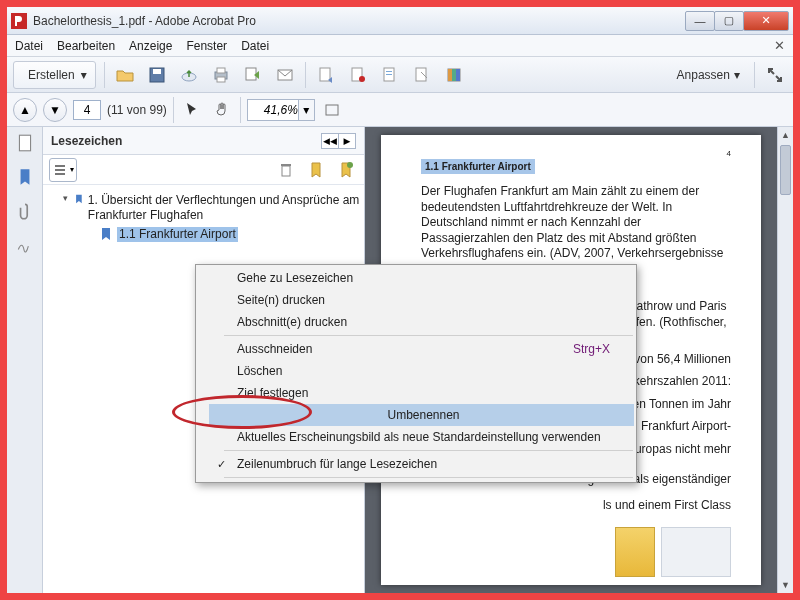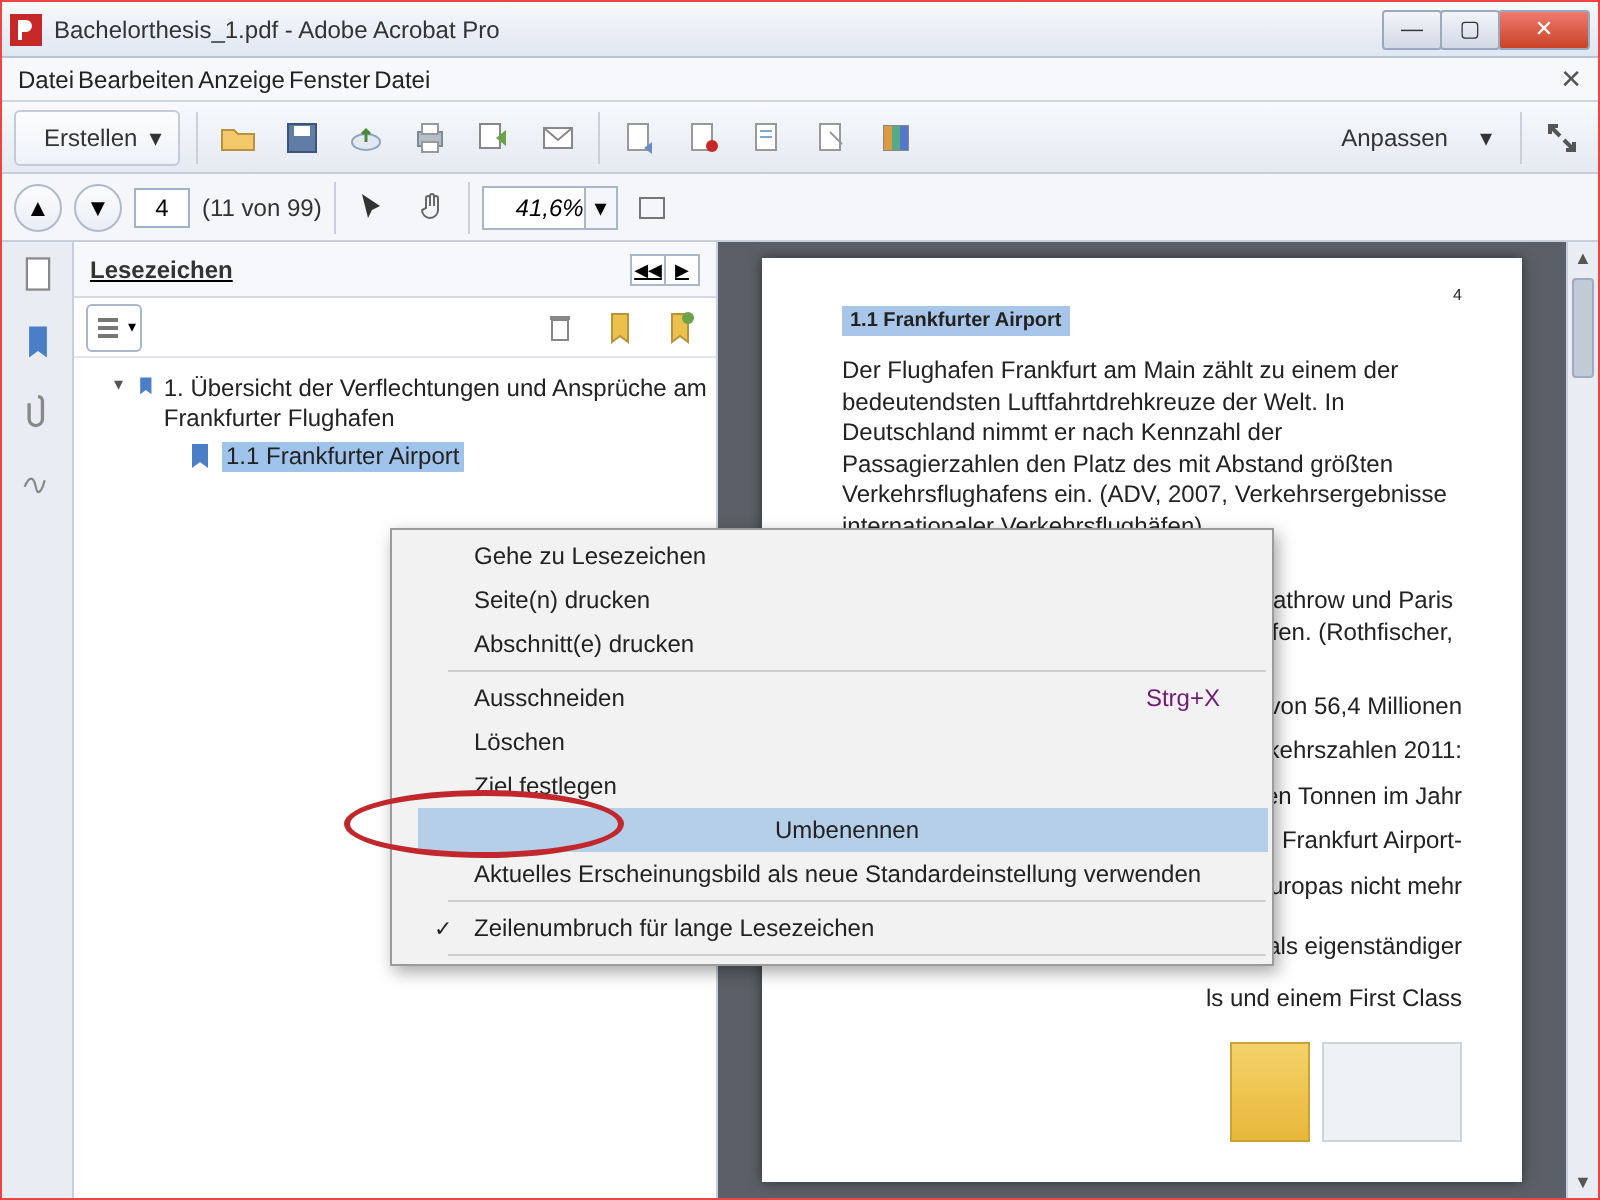--- a/index.html
+++ b/index.html
@@ -1,45 +1,45 @@
 <!DOCTYPE html>
 <html><head>
 <meta charset="utf-8">
 <style>
   * { box-sizing: border-box; margin: 0; padding: 0; font-family: "Segoe UI", Tahoma, sans-serif; font-size: 12px; }
   body { background: #4a4a4a; width: 800px; height: 600px; overflow: hidden; position: relative; }
-  .window { width: 800px; height: 600px; background: #eaeef3; display: flex; flex-direction: column; border: 1px solid #ef4444; }
+  .window { width: 800px; height: 600px; background: #eaeef3; display: flex; flex-direction: column; border: 7px solid #ef4444; }
   .titlebar { height: 28px; background: linear-gradient(#f7f9fc,#dfe7f2); display: flex; align-items: center; padding: 0 4px; border-bottom: 1px solid #b8c3d4; }
   .titlebar .icon { width: 16px; height: 16px; margin-right: 6px; }
   .titlebar .title { flex: 1; color: #333; }
   .winbtns { display: flex; gap: 0; }
   .winbtn { width: 30px; height: 20px; background: linear-gradient(#f2f4f8,#d2dae7); border: 1px solid #9aa9c0; border-radius: 2px; margin-left: -1px; display: flex; align-items: center; justify-content: center; font-size: 11px; color:#333; }
   .winbtn.close { background: linear-gradient(#f07a6e,#c94228); color: #fff; width: 46px; }
-  .menubar { height: 22px; background: #f6f8fb; display: flex; align-items: center; padding: 0 8px; gap: 2px; color: #222; border-bottom: 1px solid #d0d6df; }
+  .menubar { height: 22px; background: #f6f8fb; display: flex; align-items: center; padding: 0 8px; gap: 14px; color: #222; border-bottom: 1px solid #d0d6df; }
   .menubar span { cursor: default; }
   .menubar .close-x { margin-left: auto; font-size: 13px; color:#555; }
   .toolbar { height: 36px; background: linear-gradient(#f7f9fc,#e5eaf2); border-bottom: 1px solid #c7cfdc; display: flex; align-items: center; padding: 0 6px; gap: 8px; }
   .tbtn { width: 24px; height: 24px; display: flex; align-items: center; justify-content: center; border-radius: 3px; }
   .tbtn svg { width: 18px; height: 18px; }
   .sep { width: 1px; height: 26px; background: #c9d0dc; }
   .erstellen { display: flex; align-items: center; gap: 6px; height: 28px; padding: 0 8px; border: 1px solid #c4cbd8; border-radius: 3px; background: linear-gradient(#fdfdfe,#eef2f8); color:#333; }
-  .anpassen { margin-left: auto; display: flex; align-items: flex-end; gap: 16px; color:#333; padding: 0 6px; }
+  .anpassen { margin-left: auto; display: flex; align-items: flex-end; gap: 4px; color:#333; padding: 0 6px; }
   .toolbar2 { height: 34px; background: #f4f6fa; border-bottom: 1px solid #c7cfdc; display: flex; align-items: center; padding: 0 6px; gap: 6px; }
   .pagectrl input { width: 28px; height: 20px; text-align: center; border: 1px solid #9fb1cb; }
   .pagectrl { display: flex; align-items: center; gap: 6px; color:#333; }
   .zoom { display: flex; align-items: center; gap: 0; border:1px solid #aab7cb; height:22px; }
   .zoom input { width: 50px; height: 20px; border:none; text-align:right;font-style:italic; }
   .zoom .dd { width:16px; display:flex; align-items:center; justify-content:center; border-left:1px solid #aab7cb; height:100%; }
   .rightlinks { margin-left: auto; display: flex; gap: 0; }
   .rightlinks span { color: #3c6aa0; padding: 0 12px; border-left:1px solid #cfd6e2; height:34px; display:flex; align-items:center; }
   .content { flex:1; display:flex; overflow:hidden; }
   .leftrail { width: 36px; background: #e9edf3; border-right:1px solid #c7cfdc; display:flex; flex-direction:column; align-items:center; padding-top:6px; gap:14px; }
   .leftrail .railicon { width:20px; height:20px; display:flex; align-items:center; justify-content:center; }
   .bookmarks { width: 322px; background:#fff; border-right:1px solid #c7cfdc; display:flex; flex-direction:column; }
-  .bm-header { height:28px; display:flex; align-items:center; padding:0 8px; border-bottom:1px solid #d3d9e3; background:#f6f8fb;text-decoration:underline; }
+  .bm-header { height:28px; display:flex; align-items:center; padding:0 8px; border-bottom:1px solid #d3d9e3; background:#f6f8fb; }
   .bm-header .title { font-weight:600; color:#333; flex:1; }
   .bm-header .navbtns { display:flex; }
   .bm-header .navbtn { width:18px; height:16px; border:1px solid #aab7cb; display:flex; align-items:center; justify-content:center; font-size:9px; margin-left:-1px; background:#fff; }
   .bm-tools { height:30px; display:flex; align-items:center; padding:0 6px; gap:6px; border-bottom:1px solid #e1e6ee; }
   .bm-tools .spacer { flex:1; }
   .bm-tree { padding:6px 2px; }
   .bm-item { display:flex; align-items:flex-start; gap:4px; padding:2px 0 2px 18px; color:#222; }
   .bm-item.child { padding-left: 54px; }
   .bm-item .twisty { width:10px; font-size:9px; color:#555; }
   .bm-item .bmicon { width:14px; height:14px; }

